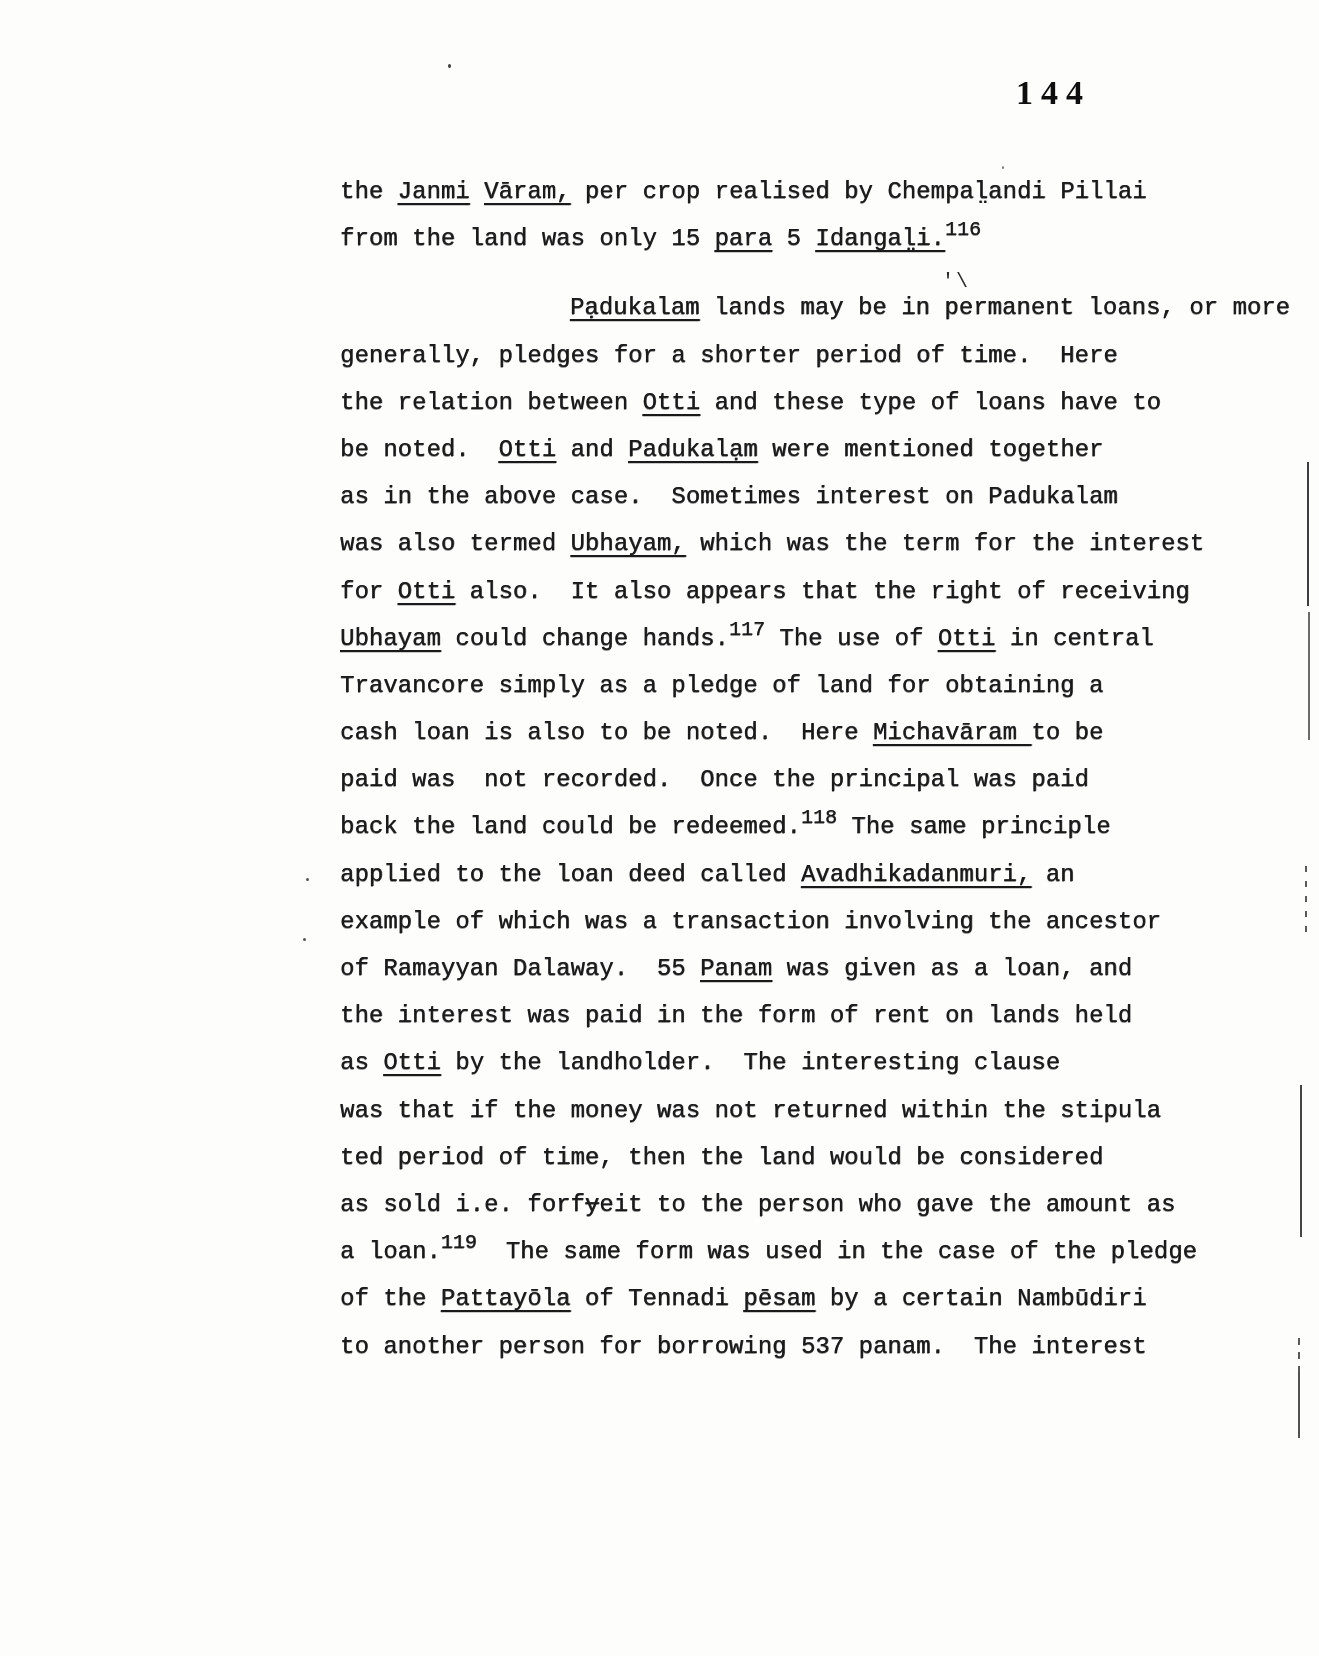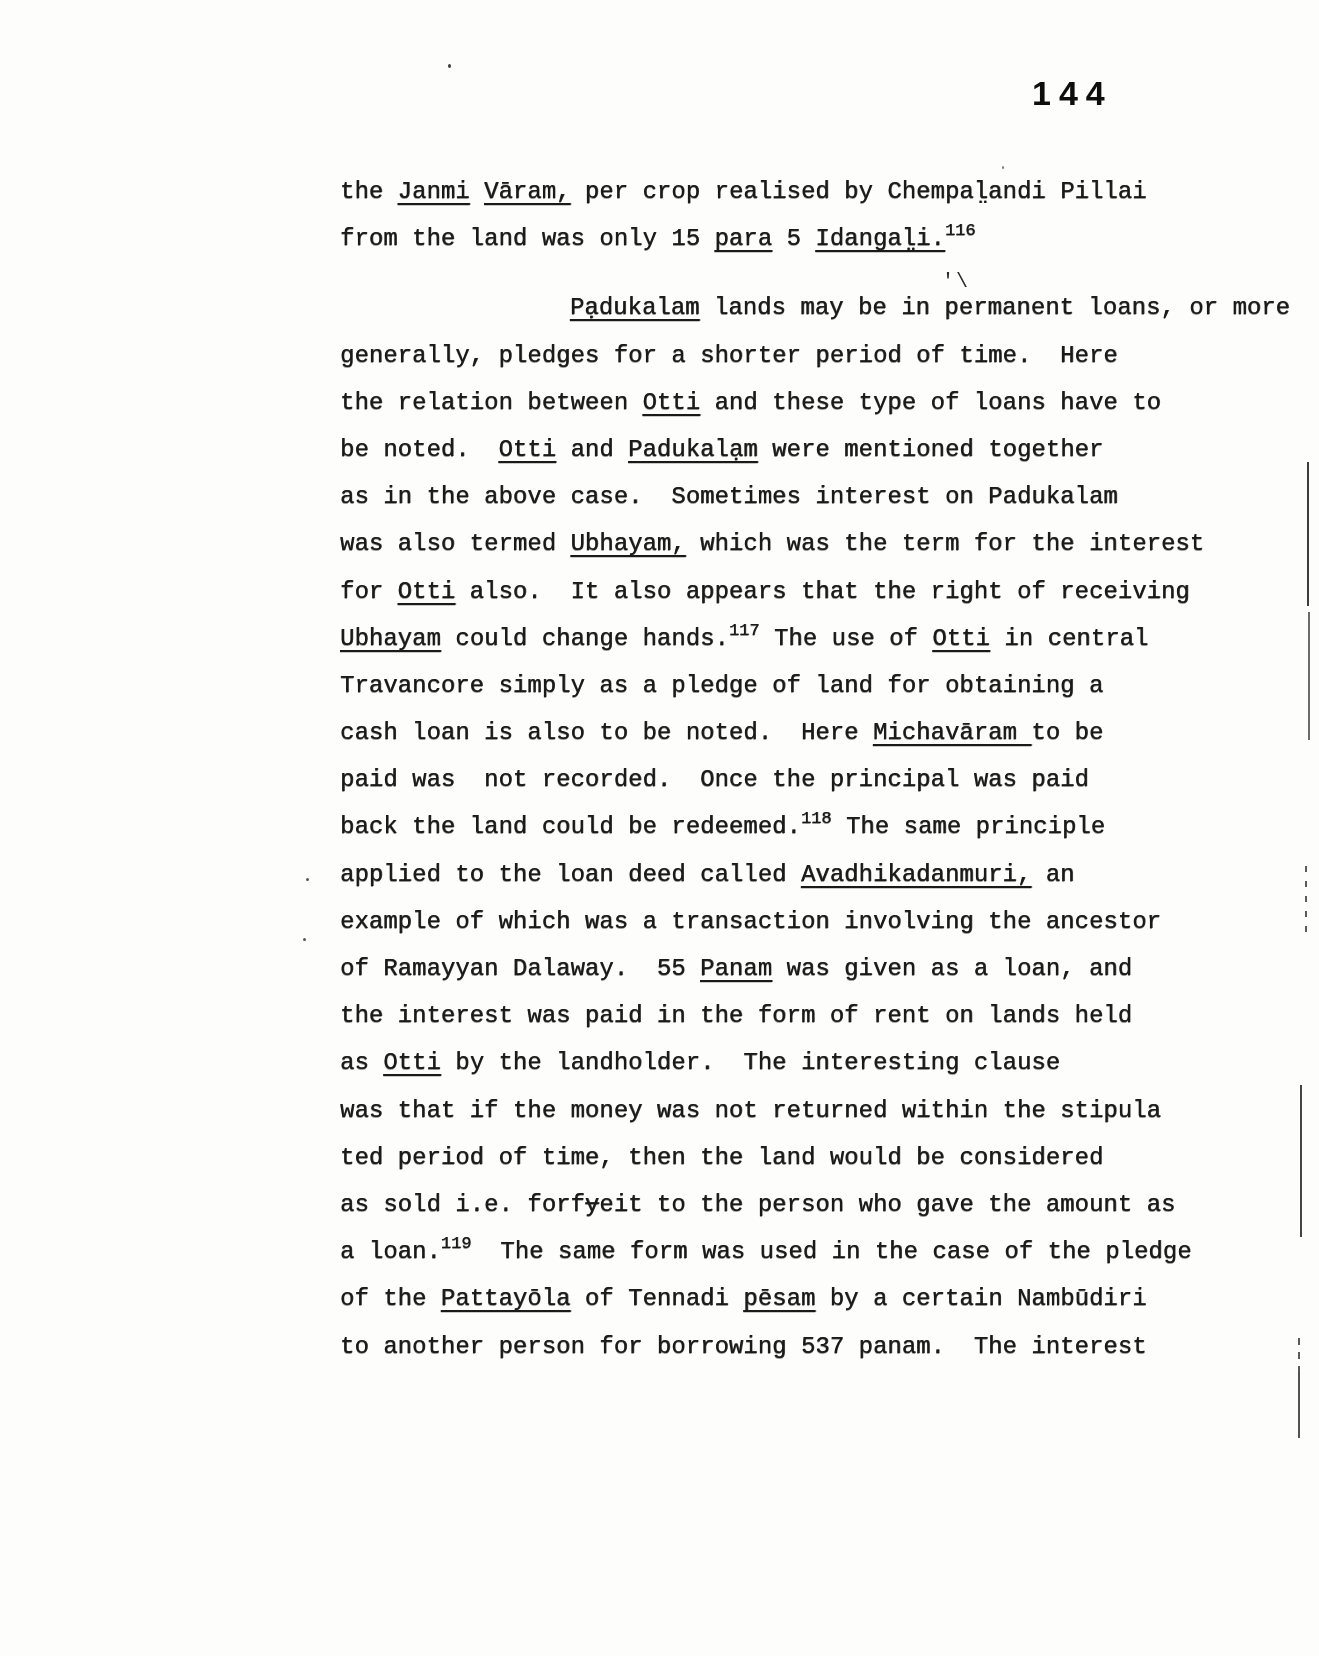--- a/index.html
+++ b/index.html
@@ -14,46 +14,45 @@
     background: #fefefdf5;
     background-color: #fdfdfc;
     overflow: hidden;
     font-family: "Liberation Mono", "DejaVu Sans Mono", monospace;
     color: #1a1a1a;
   }
   #page-number {
     position: absolute;
     left: 1016px;
     top: 74px;
-    font-family: Liberation Sans, sans-serif;
+    font-family: Liberation Serif, serif;
     font-size: 34px;
     font-weight: 600;
     letter-spacing: 8px;
     color: #0e0e0e;
-    margin-left: 16px;
   }
   #text-block {
     position: absolute;
     left: 340px;
     top: 168px;
     width: 950px;
     font-size: 24px;
     line-height: 47.2px;
     white-space: pre;
     text-shadow: 0.6px 0 0 rgba(22,22,22,0.7), 0 0.5px 0 rgba(22,22,22,0.45);
   }
   .line { height: 47.2px; }
   .line.para { margin-top: 22px; text-align: right; }
   .u {
     text-decoration: underline;
     text-decoration-thickness: 2.2px;
     text-underline-offset: 5px;
   }
   .sup {
-    font-size: 17px;
+    font-size: 20px;
     vertical-align: 10px;
     line-height: 0;
   }
   
   .vline {
     position: absolute;
     width: 2px;
     background: #474747;
   }
   #vline-a  { left: 1307px; top: 462px; height: 144px; background: #3d3d3d; }

